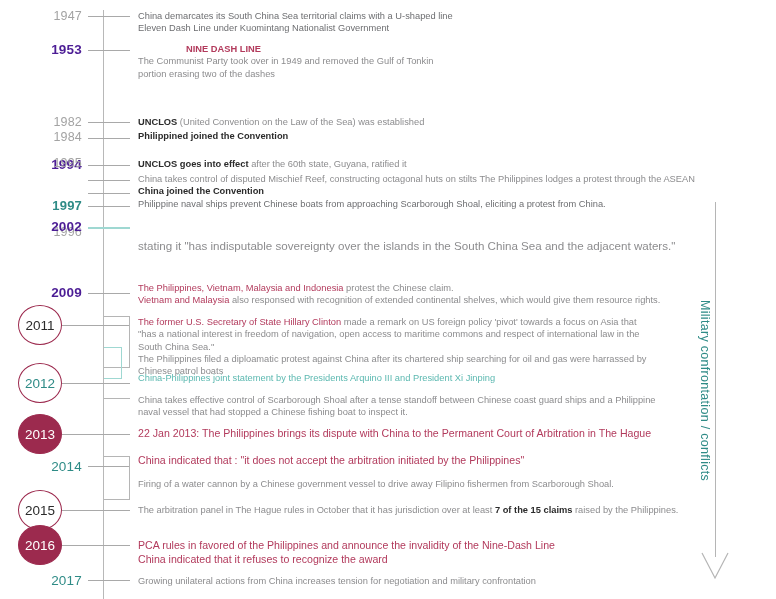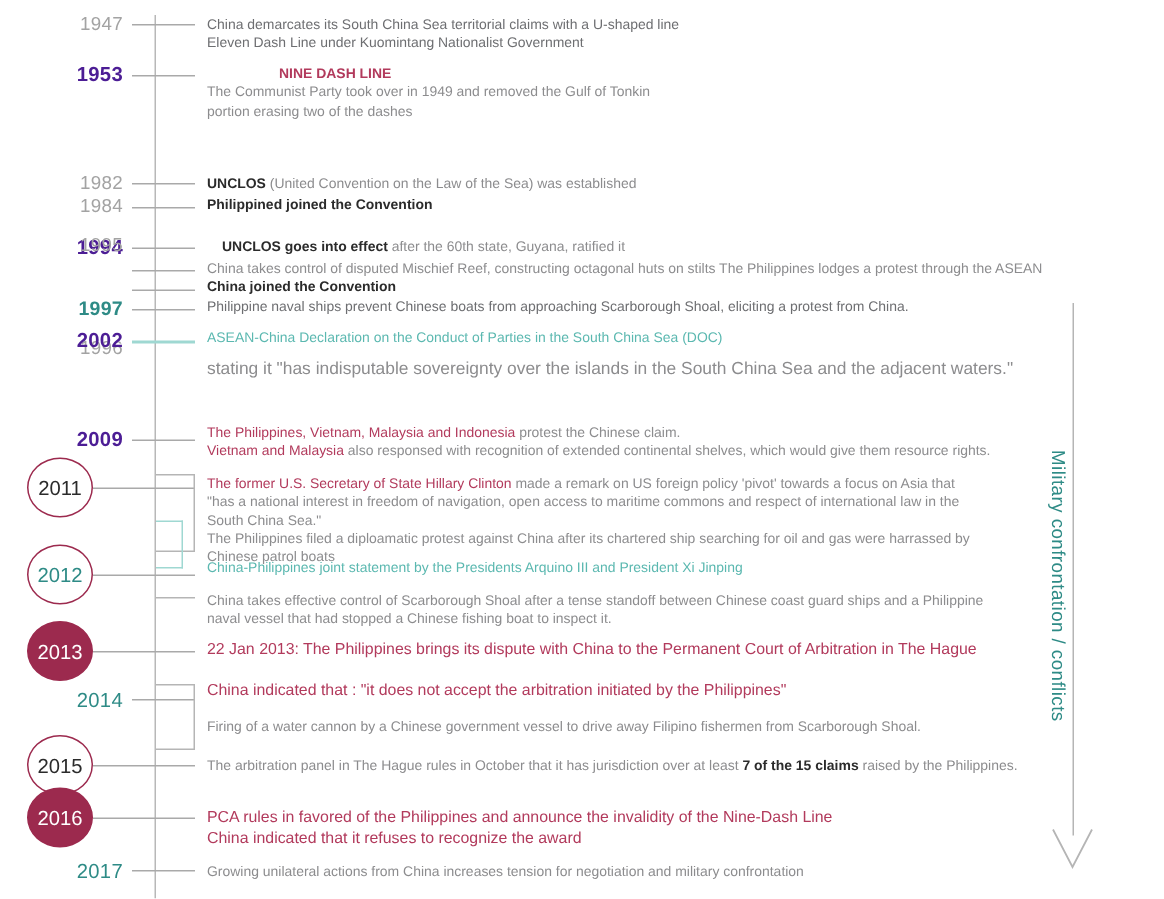--- a/index.html
+++ b/index.html
@@ -198,21 +198,21 @@
   </div>
 
   <div class="tick" style="left:88px; top:138px; width:42px;"></div>
   <div class="year plain" style="left:18px; top:130px; width:64px;">1984</div>
   <div class="entry" style="top:130px;">
     <span class="ln b">Philippined joined the Convention</span>
   </div>
 
   <div class="tick" style="left:88px; top:165px; width:42px;"></div>
   <div class="year bold" style="left:18px; top:157px; width:64px;">1994</div>
-  <div class="entry" style="top:158px;margin-left:10px;">
+  <div class="entry" style="top:158px;">
     <span class="ln"><span class="b">UNCLOS goes into effect</span><span class="c-gray"> after the 60th state, Guyana, ratified it</span></span>
   </div>
 
   <div class="tick" style="left:88px; top:180px; width:42px;"></div>
   <div class="year plain" style="left:18px; top:156px; width:64px;">1995</div>
   <div class="entry" style="top:173px; width:640px;">
     <span class="ln c-gray">China takes control of disputed Mischief Reef, constructing octagonal huts on stilts The Philippines lodges a protest through the ASEAN</span>
   </div>
 
   <div class="tick" style="left:88px; top:193px; width:42px;"></div>
@@ -222,23 +222,20 @@
   </div>
 
   <div class="tick" style="left:88px; top:206px; width:42px;"></div>
   <div class="year teal" style="left:18px; top:198px; width:64px;">1997</div>
   <div class="entry" style="top:198px; width:620px;">
     <span class="ln c-body">Philippine naval ships prevent Chinese boats from approaching Scarborough Shoal, eliciting a protest from China.</span>
   </div>
 
   <div class="tick teal" style="left:88px; top:227px; width:42px;"></div>
   <div class="year bold" style="left:18px; top:219px; width:64px;">2002</div>
-  <div class="entry" style="top:219px; width:620px;">
-    <span class="ln c-teal">ASEAN-China Declaration on the Conduct of Parties in the South China Sea  (DOC)</span>
-  </div>
 
   <div class="entry big" style="top:238px; width:620px;">
     <span class="ln c-gray">stating it "has indisputable sovereignty over the islands in the South China Sea and the adjacent waters."</span>
   </div>
 
   <div class="tick" style="left:88px; top:293px; width:42px;"></div>
   <div class="year bold" style="left:18px; top:285px; width:64px;">2009</div>
   <div class="entry" style="top:282px; width:640px;">
     <span class="ln"><span class="c-red">The Philippines, Vietnam, Malaysia and Indonesia</span><span class="c-gray"> protest the Chinese claim.</span></span>
     <span class="ln"><span class="c-red">Vietnam and Malaysia</span><span class="c-gray"> also responsed with recognition of extended continental shelves, which would give them resource rights.</span></span>

